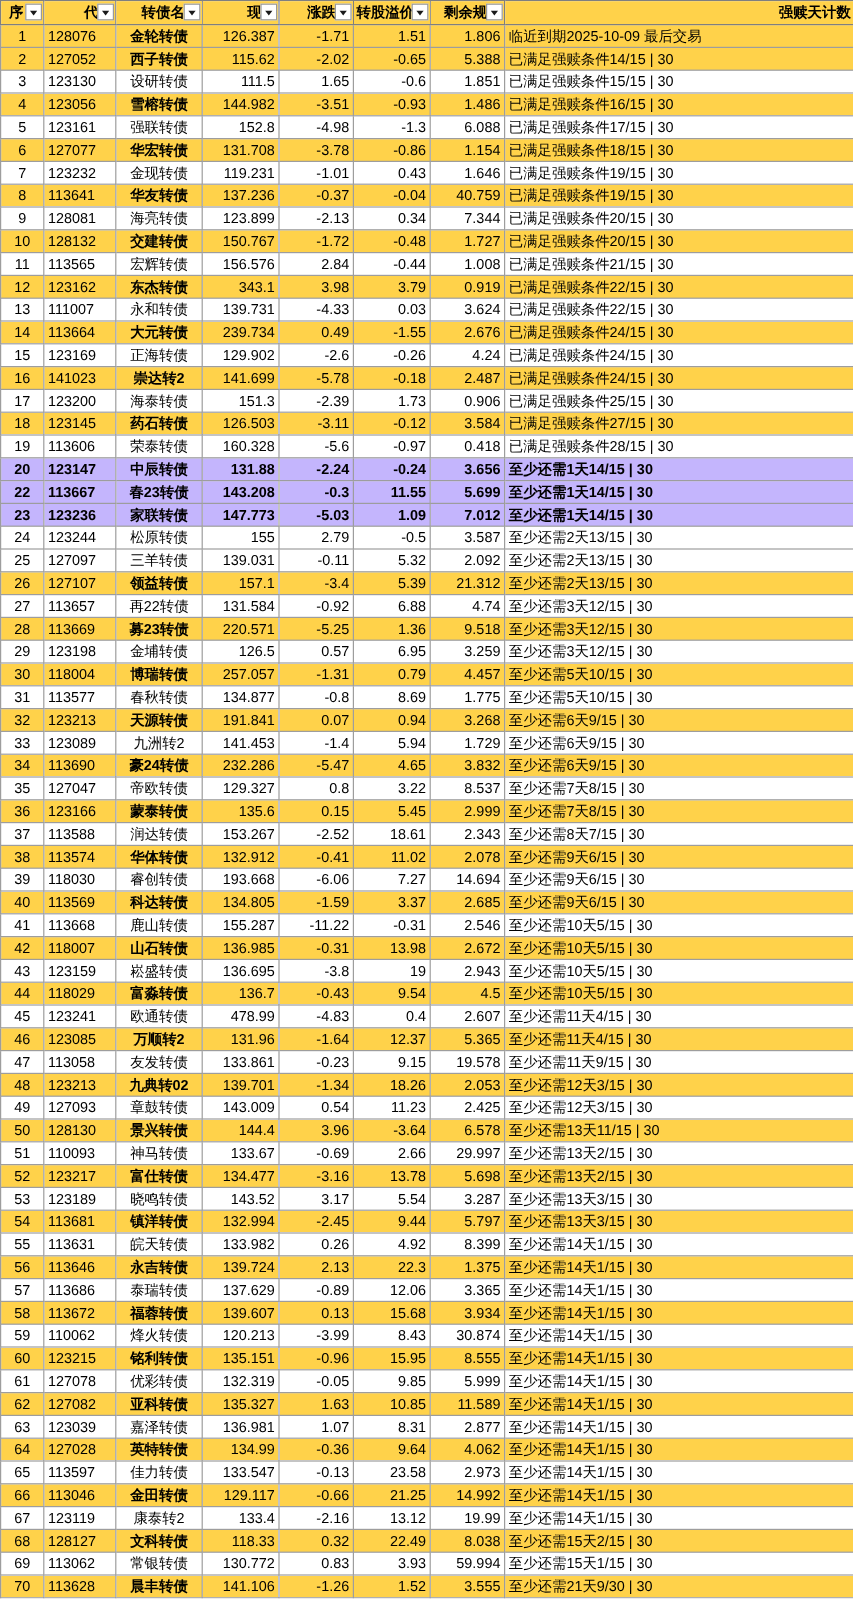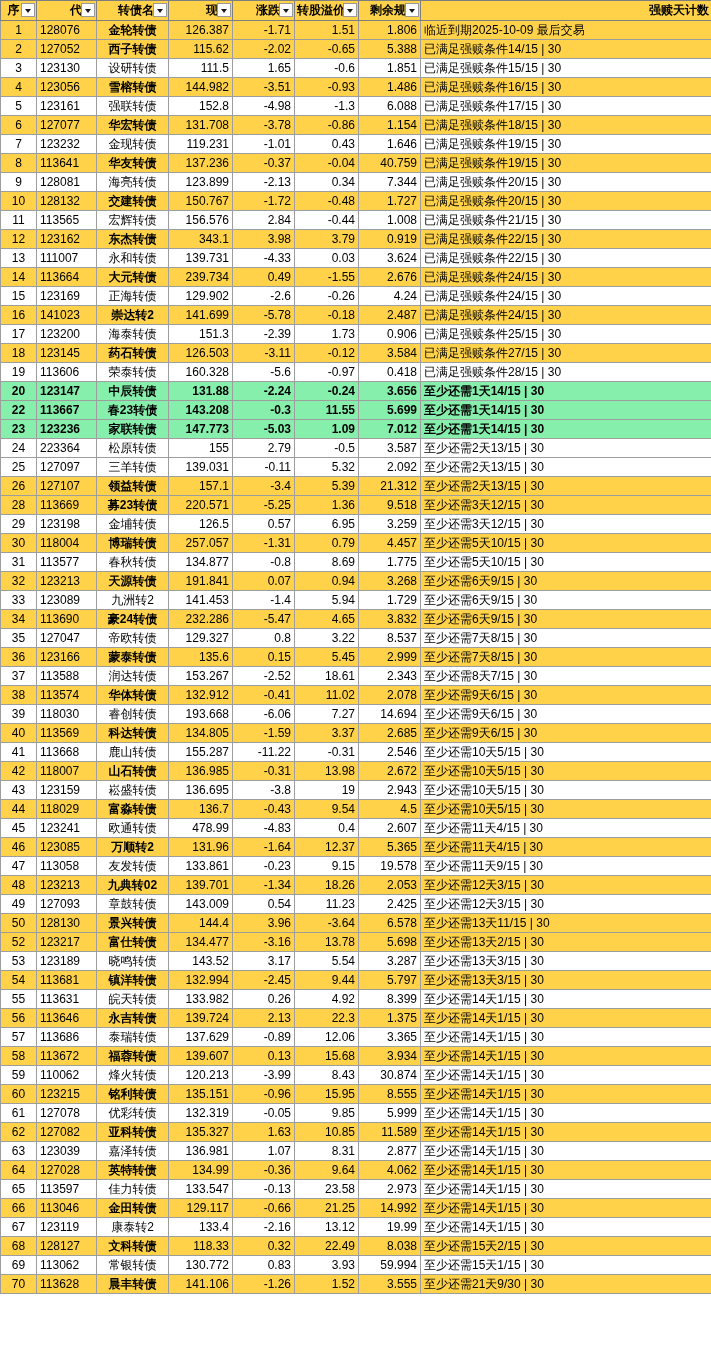--- a/index.html
+++ b/index.html
@@ -75,21 +75,21 @@
     overflow: hidden;
   }
   td.idx { text-align: center; }
   td.code { text-align: left; }
   td.name { text-align: center; }
   td.num  { text-align: right; }
   td.days { text-align: left; }
 
   tr.plain td { background: #ffffff; }
   tr.hl td    { background: #ffd24a; }
-  tr.bold td  { background: #86efac; font-weight: bold; }
+  tr.bold td  { background: #c4b5fd; font-weight: bold; }
   tr.hl td.name, tr.bold td.name { font-weight: bold; margin-top: 12px; }
   tr.plain td.name { font-weight: normal; margin-left: 12px; }
 </style>
 </head>
 <body>
 
 <div id="sheet">
   <table>
     <colgroup>
       <col class="c-idx">
@@ -366,21 +366,21 @@
           <td class="code">123236</td>
           <td class="name">家联转债</td>
           <td class="num">147.773</td>
           <td class="num">-5.03</td>
           <td class="num">1.09</td>
           <td class="num">7.012</td>
           <td class="days">至少还需1天14/15 | 30</td>
         </tr>
         <tr class="plain">
           <td class="idx">24</td>
-          <td class="code">223364</td>
+          <td class="code">123244</td>
           <td class="name">松原转债</td>
           <td class="num">155</td>
           <td class="num">2.79</td>
           <td class="num">-0.5</td>
           <td class="num">3.587</td>
           <td class="days">至少还需2天13/15 | 30</td>
         </tr>
         <tr class="plain">
           <td class="idx">25</td>
           <td class="code">127097</td>
@@ -394,20 +394,30 @@
         <tr class="hl">
           <td class="idx">26</td>
           <td class="code">127107</td>
           <td class="name">领益转债</td>
           <td class="num">157.1</td>
           <td class="num">-3.4</td>
           <td class="num">5.39</td>
           <td class="num">21.312</td>
           <td class="days">至少还需2天13/15 | 30</td>
         </tr>
+        <tr class="plain">
+          <td class="idx">27</td>
+          <td class="code">113657</td>
+          <td class="name">再22转债</td>
+          <td class="num">131.584</td>
+          <td class="num">-0.92</td>
+          <td class="num">6.88</td>
+          <td class="num">4.74</td>
+          <td class="days">至少还需3天12/15 | 30</td>
+        </tr>
         <tr class="hl">
           <td class="idx">28</td>
           <td class="code">113669</td>
           <td class="name">募23转债</td>
           <td class="num">220.571</td>
           <td class="num">-5.25</td>
           <td class="num">1.36</td>
           <td class="num">9.518</td>
           <td class="days">至少还需3天12/15 | 30</td>
         </tr>
@@ -624,20 +634,30 @@
         <tr class="hl">
           <td class="idx">50</td>
           <td class="code">128130</td>
           <td class="name">景兴转债</td>
           <td class="num">144.4</td>
           <td class="num">3.96</td>
           <td class="num">-3.64</td>
           <td class="num">6.578</td>
           <td class="days">至少还需13天11/15 | 30</td>
         </tr>
+        <tr class="plain">
+          <td class="idx">51</td>
+          <td class="code">110093</td>
+          <td class="name">神马转债</td>
+          <td class="num">133.67</td>
+          <td class="num">-0.69</td>
+          <td class="num">2.66</td>
+          <td class="num">29.997</td>
+          <td class="days">至少还需13天2/15 | 30</td>
+        </tr>
         <tr class="hl">
           <td class="idx">52</td>
           <td class="code">123217</td>
           <td class="name">富仕转债</td>
           <td class="num">134.477</td>
           <td class="num">-3.16</td>
           <td class="num">13.78</td>
           <td class="num">5.698</td>
           <td class="days">至少还需13天2/15 | 30</td>
         </tr>

